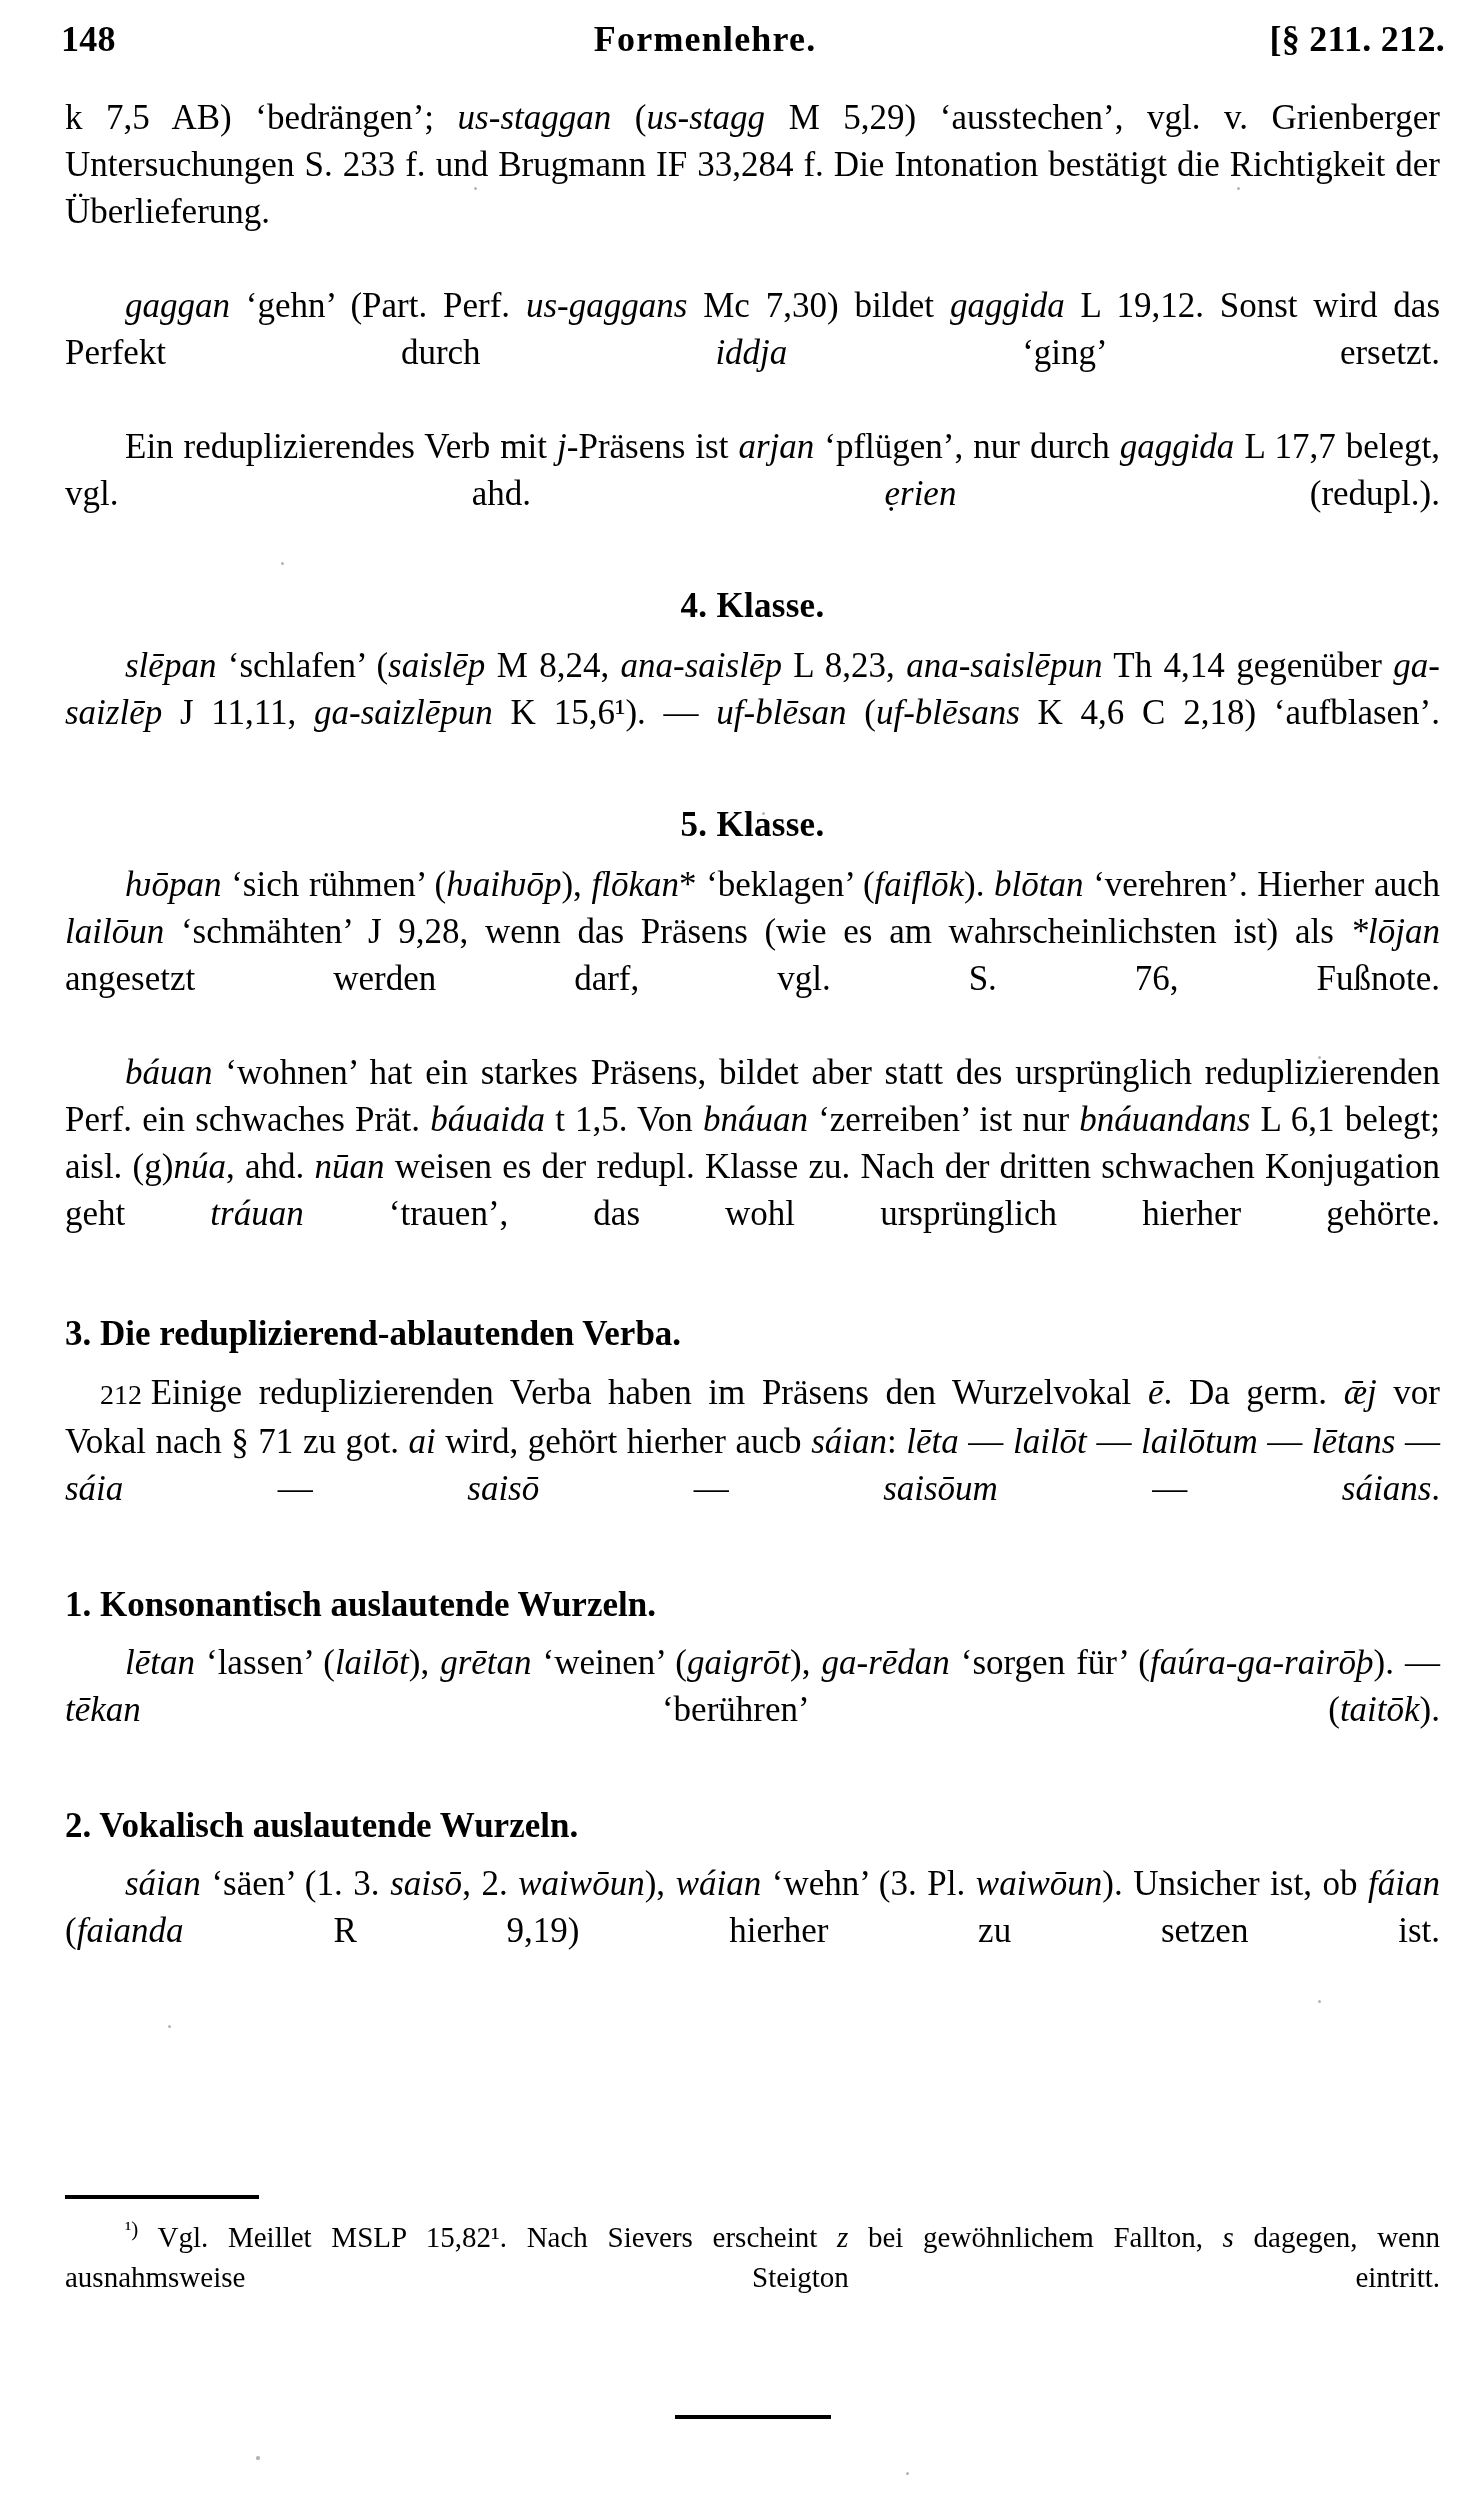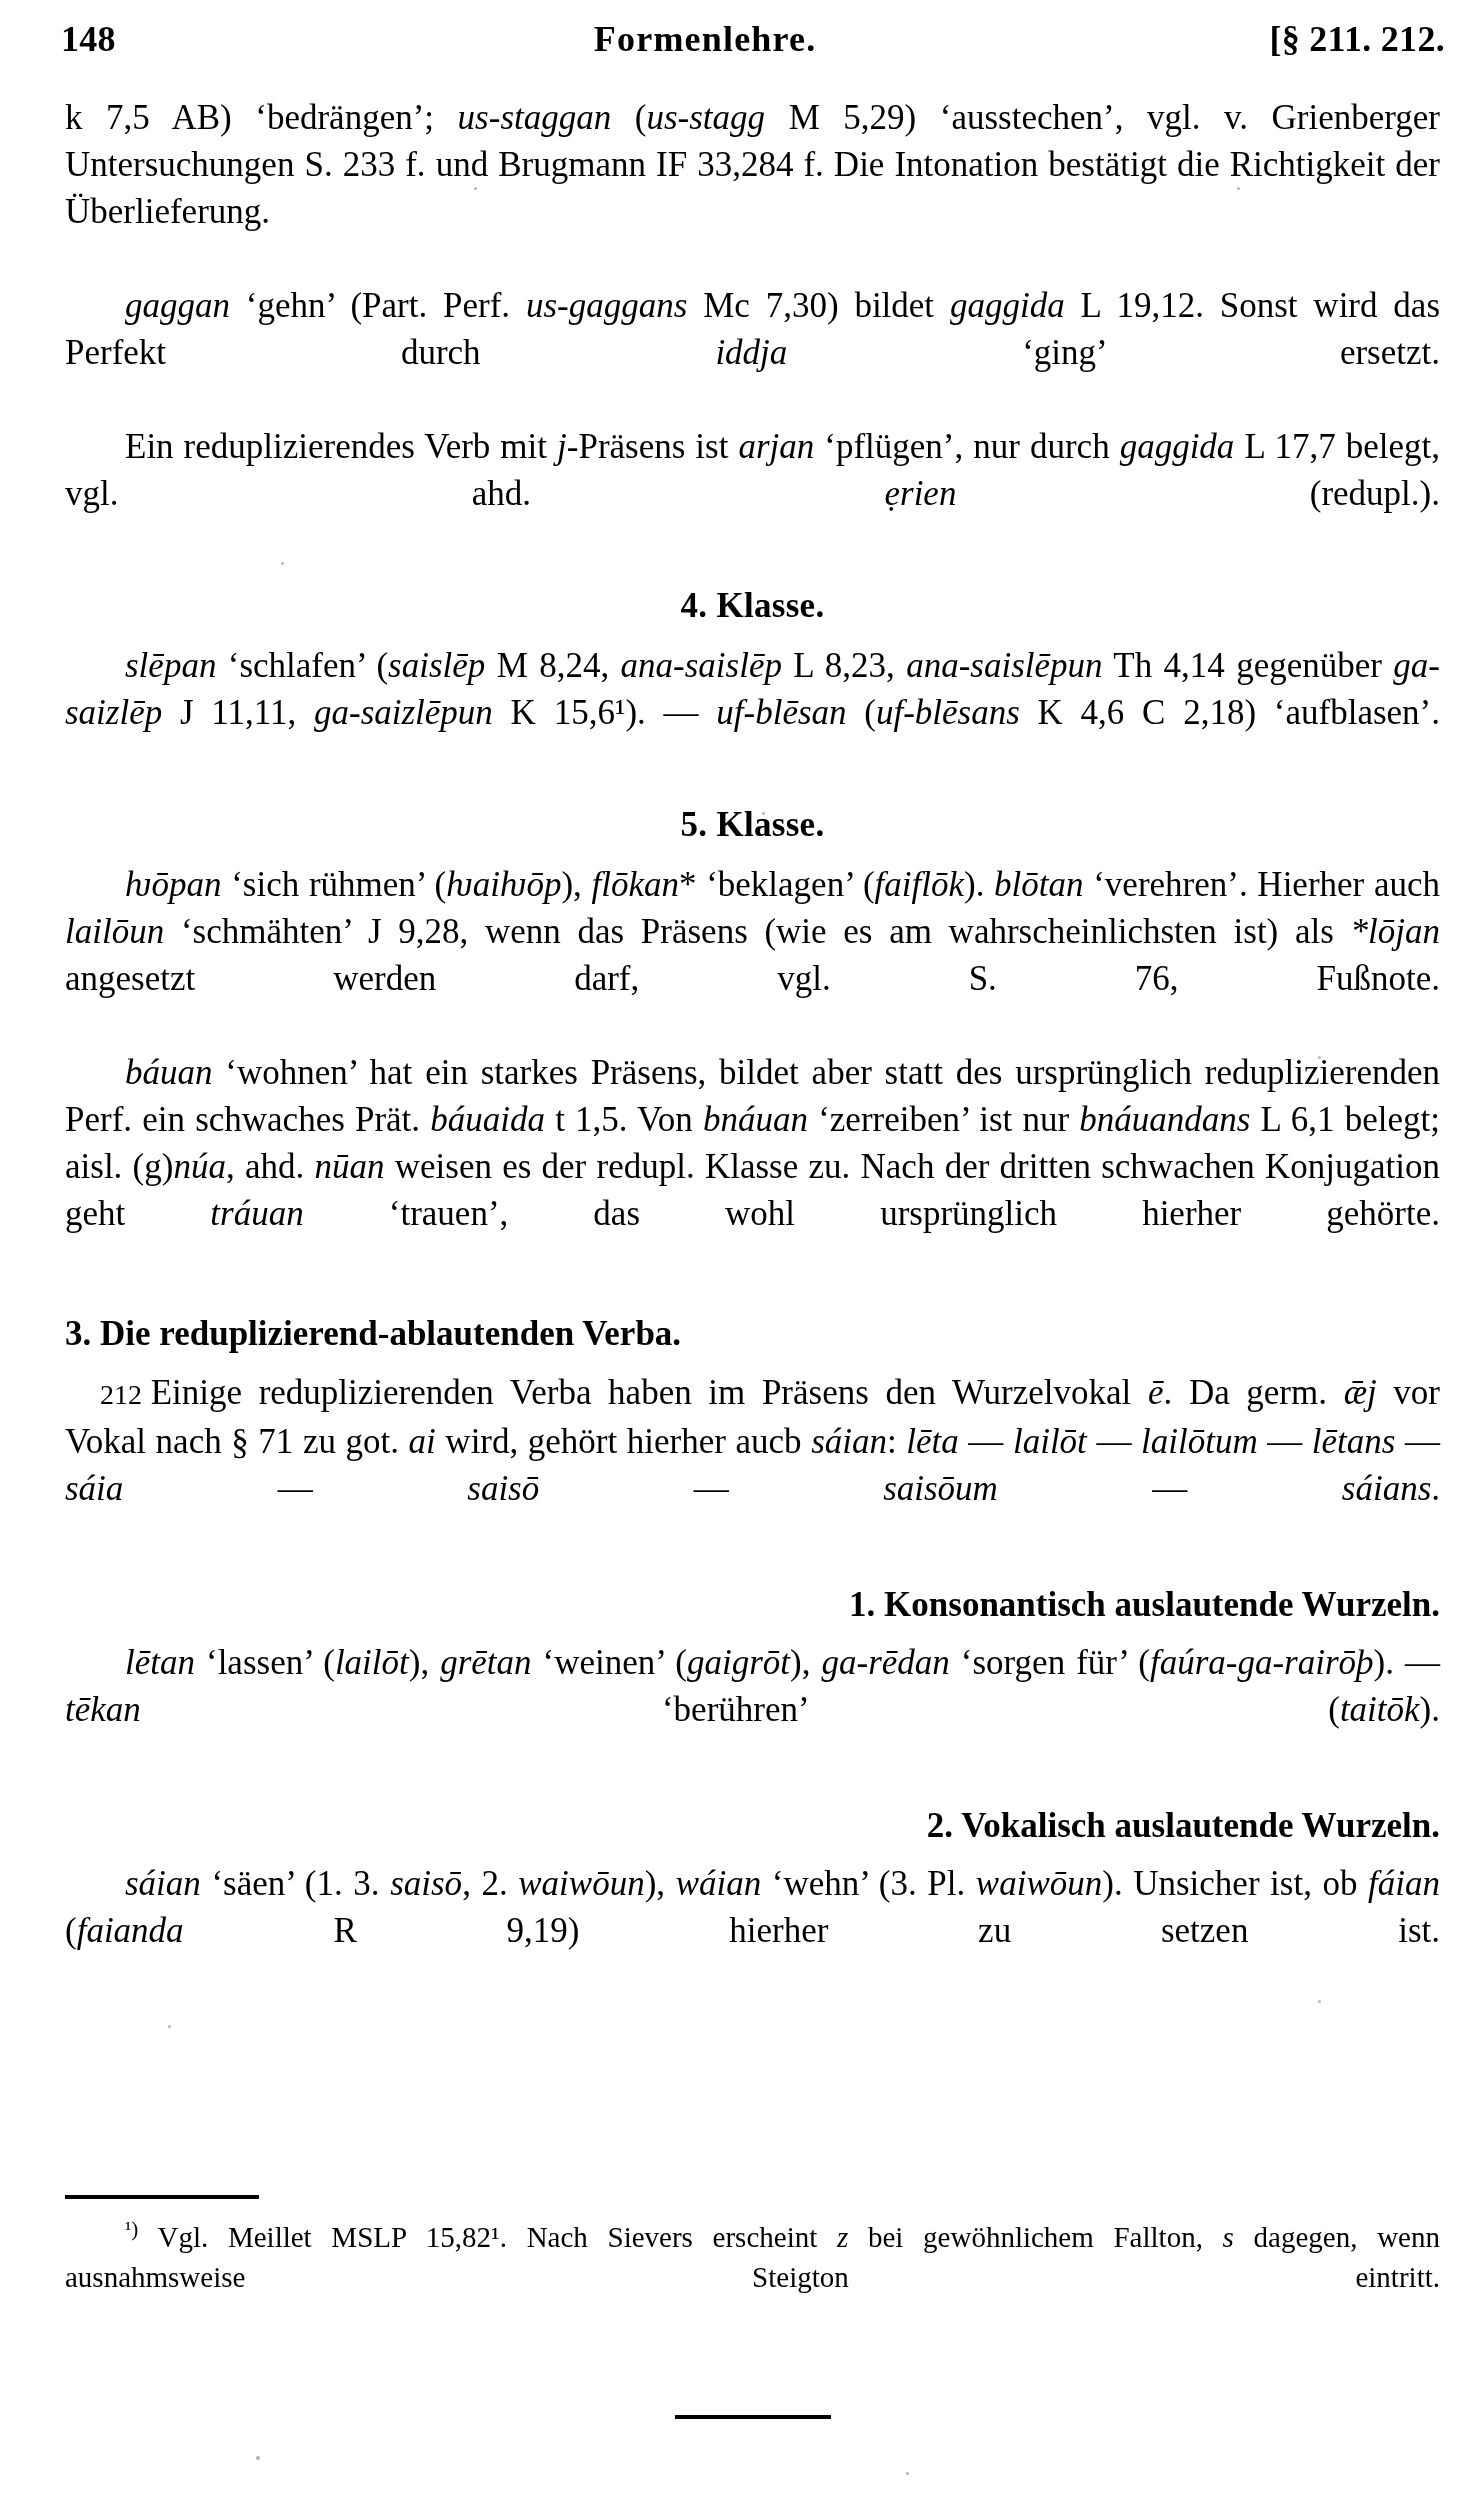--- a/index.html
+++ b/index.html
@@ -88,21 +88,21 @@
     font-size: 35px;
     line-height: 41px;
     font-weight: 700;
     letter-spacing: 0px;
   }
   h3.subsect {
     margin: 25px 0 13.7px 0;
     font-size: 35px;
     line-height: 41px;
     font-weight: 700;
-    text-align: right;
+    text-align: left;
   }
 
   i, .it { font-style: italic; }
   .secno {
     font-weight: 400;
     font-size: 28px;
     letter-spacing: 0px;
     margin-right: 8.7px;
   }
   sup.fn {

